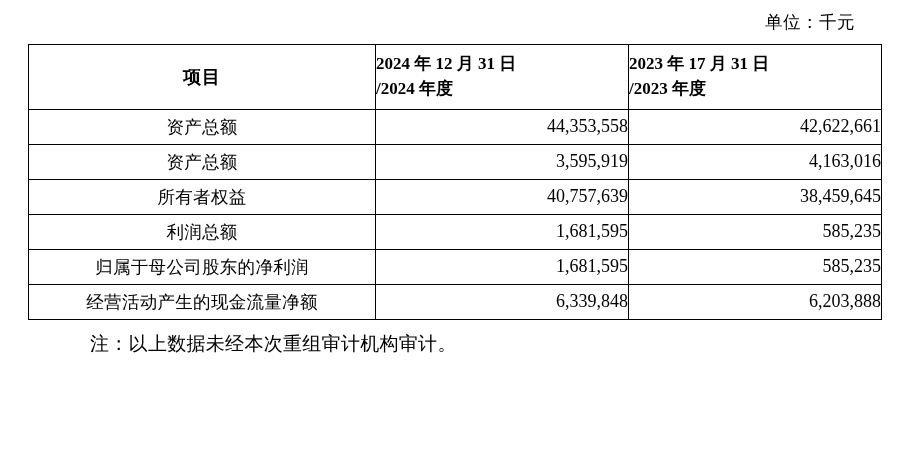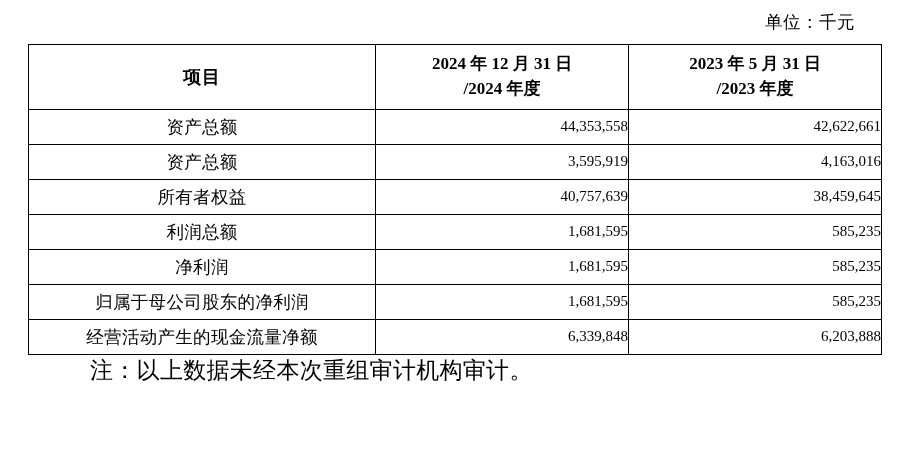--- a/index.html
+++ b/index.html
@@ -41,21 +41,21 @@
   table.fin-table td, table.fin-table th {
     border: 1px solid #000;
     padding: 0;
     vertical-align: middle;
   }
   col.c-item { width: 347px; }
   col.c-val  { width: 253px; }
 
   .head-cell {
     height: 64px;
-    text-align: center;
+    text-align: left;
     font-weight: bold;
     font-size: 17px;
     line-height: 1.45;
     padding: 4px 6px;
   }
   .head-cell .l1 { display: block; }
   .head-cell .l2 { display: block; }
   .head-item {
     height: 64px;
     font-weight: bold;
@@ -67,27 +67,28 @@
     text-align: center;
     padding-left: 10px;
     font-size: 17.5px;
     letter-spacing: 0.3px;
     white-space: nowrap;
   }
   .row-value {
     height: 34px;
     text-align: right;
     padding-right: 12px;
-    font-size: 15px;
+    font-size: 18px;
     font-family: "Liberation Serif", "DejaVu Serif", serif;
     white-space: nowrap;
   }
   .note {
+    margin-top: 11px;
     padding-left: 62px;
-    font-size: 23px;
+    font-size: 19px;
     letter-spacing: 0.3px;
   }
 </style>
 </head>
 <body>
 
 <div class="page">
 
   <div class="unit-line">单位：千元</div>
 
@@ -98,21 +99,21 @@
       <col class="c-val">
     </colgroup>
     <thead>
       <tr>
         <th class="head-item">项目</th>
         <th class="head-cell">
           <span class="l1">2024 年 12 月 31 日</span>
           <span class="l2">/2024 年度</span>
         </th>
         <th class="head-cell">
-          <span class="l1">2023 年 5 月 31 日</span>
+          <span class="l1">2023 年 17 月 31 日</span>
           <span class="l2">/2023 年度</span>
         </th>
       </tr>
     </thead>
     <tbody>
       <tr>
         <td class="row-label">资产总额</td>
         <td class="row-value">44,353,558</td>
         <td class="row-value">42,622,661</td>
       </tr>
@@ -125,25 +126,20 @@
         <td class="row-label">所有者权益</td>
         <td class="row-value">40,757,639</td>
         <td class="row-value">38,459,645</td>
       </tr>
       <tr>
         <td class="row-label">利润总额</td>
         <td class="row-value">1,681,595</td>
         <td class="row-value">585,235</td>
       </tr>
       <tr>
-        <td class="row-label">净利润</td>
-        <td class="row-value">1,681,595</td>
-        <td class="row-value">585,235</td>
-      </tr>
-      <tr>
         <td class="row-label">归属于母公司股东的净利润</td>
         <td class="row-value">1,681,595</td>
         <td class="row-value">585,235</td>
       </tr>
       <tr>
         <td class="row-label">经营活动产生的现金流量净额</td>
         <td class="row-value">6,339,848</td>
         <td class="row-value">6,203,888</td>
       </tr>
     </tbody>

